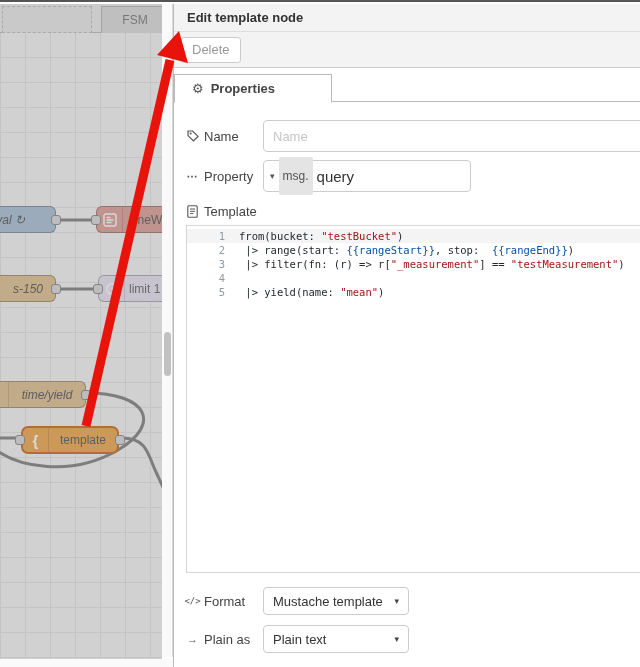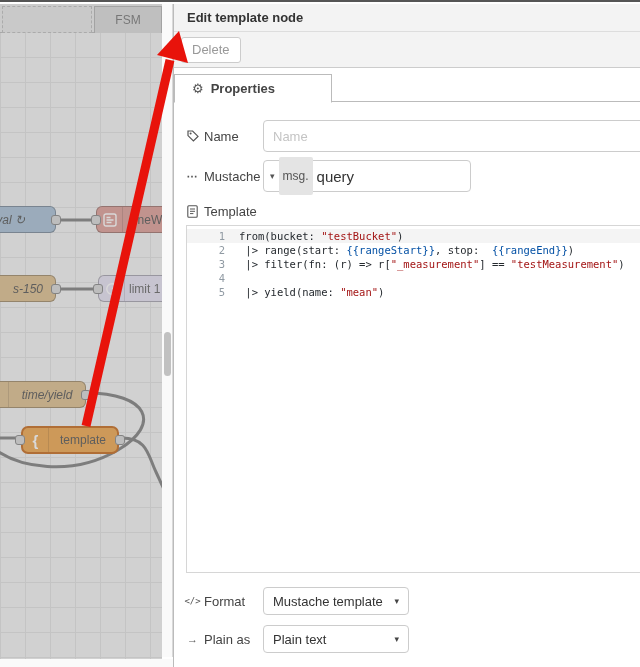--- a/index.html
+++ b/index.html
@@ -11,21 +11,21 @@
   #canvas { position:absolute; left:0; top:2px; width:162px; height:663px; overflow:hidden;
     background-color:#f4f4f4;
     background-image:linear-gradient(#e2e2e2 1px, transparent 1px),
                      linear-gradient(90deg,#e2e2e2 1px, transparent 1px);
     background-size:25px 25px; background-position:0 28px; }
   #tabbar { position:absolute; left:0; top:0; width:162px; height:29px; background:#ececec;
     border-bottom:1px solid #bbb; }
   .ws-tab { position:absolute; top:2px; height:27px; font-size:12px; color:#777;
     display:flex; align-items:center; justify-content:center; }
   #tab-blank { left:2px; width:90px; border:1px dashed #bfbfbf; background:#e9e9e9; }
-  #tab-fsm { left:94px; width:68px; border:1px solid #b5b5b5; border-bottom:none; background:#dcdcdc; }
+  #tab-fsm { left:101px; width:68px; border:1px solid #b5b5b5; border-bottom:none; background:#dcdcdc; }
 
   .node { position:absolute; height:27px; border:1px solid rgba(0,0,0,0.28); border-radius:6px;
     display:flex; align-items:center; font-size:12px; color:#555; }
   .node .nicon { width:26px; height:100%; border-right:1px solid rgba(0,0,0,0.12);
     display:flex; align-items:center; justify-content:center; color:#fff; flex:none; }
   .node .nlabel { flex:1; text-align:center; white-space:nowrap; overflow:hidden; padding:0 4px; }
   .port { position:absolute; width:10px; height:10px; background:#d9d9d9;
     border:1px solid #888; border-radius:3px; }
   .italic { font-style:italic; }
 
@@ -193,21 +193,21 @@
             </svg>
           </span>
           <span>Name</span>
         </div>
         <input id="name-input" class="text" type="text" placeholder="Name" style="">
       </div>
 
       <div class="form-row">
         <div class="form-label">
           <span class="licon" style="font-weight:bold; letter-spacing:1px;">⋯</span>
-          <span>Mustache</span>
+          <span>Property</span>
         </div>
         <div id="prop-box">
           <span class="caret">▾</span>
           <span class="chip">msg.</span>
           <span class="pval">query</span>
         </div>
       </div>
 
       <div class="label-solo">
         <span class="licon">

